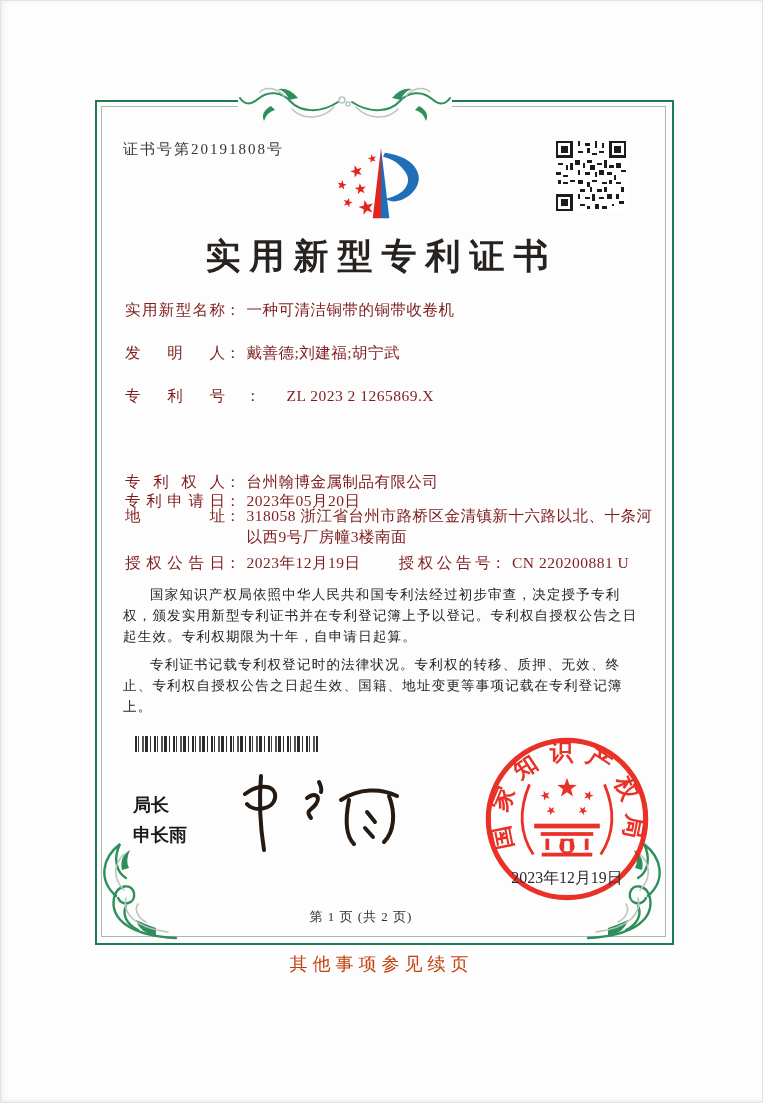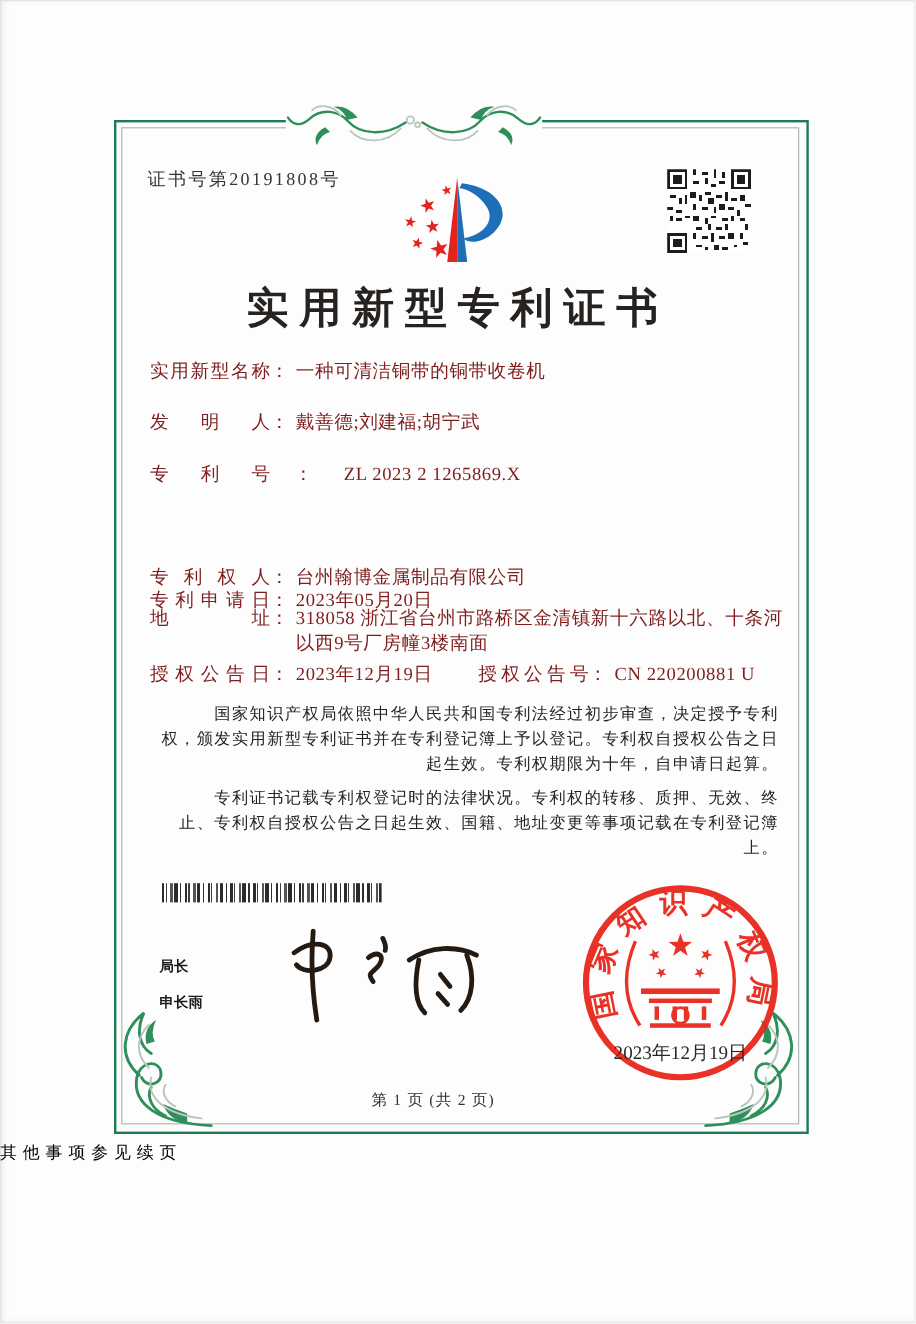--- a/index.html
+++ b/index.html
@@ -28,32 +28,32 @@
   .fcolon{flex:0 0 auto;margin-right:6px;}
   .fvalue{max-width:420px;letter-spacing:.5px;font-family:Liberation Serif, serif;}
   .row-name{top:300px;}.row-inventor{top:343px;}.row-patentno{top:386px;gap:20px;}
   .row-filing{top:455px;margin-top:36px;}.row-patentee{top:472px;}.row-address{top:506px;}
   .row-grant{top:553px;}
   .grant-no-group{display:flex;margin-left:38px;}
   .grant-no-group .flabel{width:92px;flex-basis:92px;}
   
   .body-text{position:absolute;left:123px;top:584px;width:526px;font-size:13.5px;
     line-height:21px;letter-spacing:1.2px;color:#262420;}
-  .body-text p{margin:0 0 7px 0;text-indent:2em;text-align:right;}
+  .body-text p{margin:0 0 7px 0;text-indent:2em;}
   
   .barcode{position:absolute;left:135px;top:736px;width:183px;height:16px;
     background:repeating-linear-gradient(90deg,#2b2b2b 0 2px,#fff 2px 3px,#413a3a 3px 4px,#fff 4px 7px,#5a5254 7px 9px,#fff 9px 10px,#2b2b2b 10px 13px,#fff 13px 15px,#332e2e 15px 16px,#fff 16px 19px);}
   .signer{position:absolute;left:133px;top:790px;font-family:"Liberation Sans","DejaVu Sans",sans-serif;
-    font-weight:bold;font-size:12px;color:#1d1a17;line-height:30px;}
+    font-weight:bold;font-size:18px;color:#1d1a17;line-height:30px;}
   .signature{position:absolute;left:233px;top:770px;}
   
   .seal{position:absolute;left:478px;top:730px;opacity:.95;}
   
   .page-number{position:absolute;left:95px;top:908px;width:532px;text-align:center;font-size:13px;color:#33302b;letter-spacing:1px;}
-  .continuation{position:absolute;left:0;top:952px;width:100%;text-align:left;font-size:14px;color:#000000;letter-spacing:5px;}
+  .continuation{position:absolute;left:0;top:952px;width:100%;text-align:center;font-size:18px;color:#c2410c;letter-spacing:5px;}
 </style>
 </head>
 <body>
 
 <div class="page">
 
   <div class="frame-outer"></div>
   <div class="frame-inner"></div>
 
   <svg class="ornament-top" width="214" height="52" viewBox="0 0 214 52">

